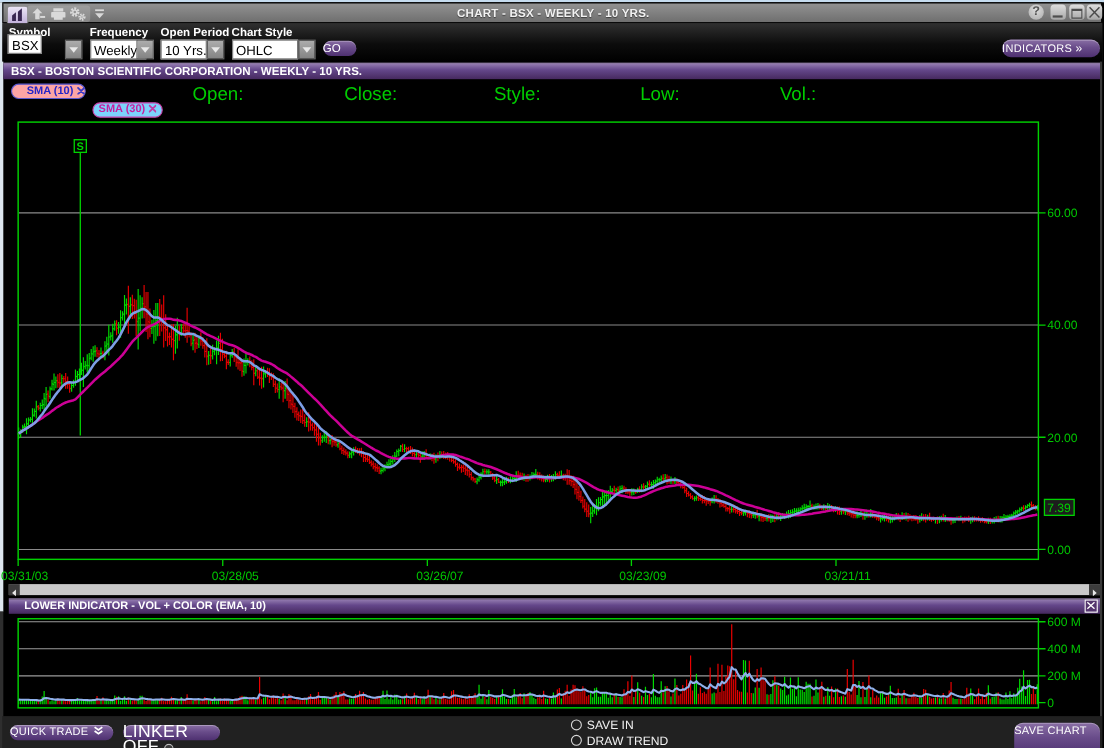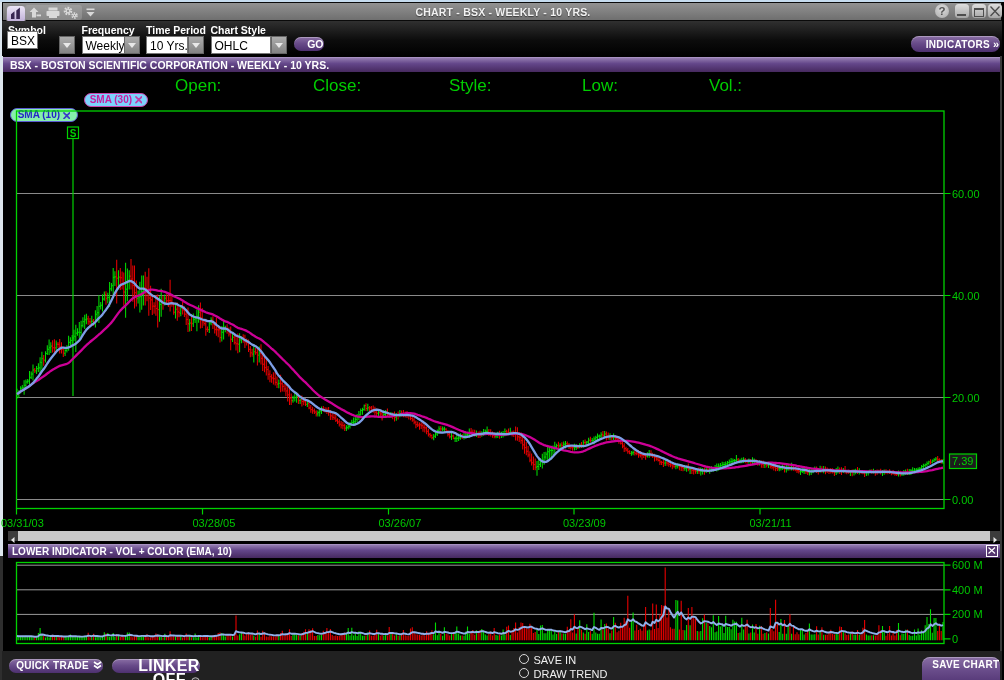--- a/index.html
+++ b/index.html
@@ -1,21 +1,21 @@
 <!DOCTYPE html>
 <html><head><meta charset="utf-8"><style>
 html,body{margin:0;padding:0;background:#000;width:1004px;height:680px;overflow:hidden}
 body{position:relative;font-family:"Liberation Sans",sans-serif}
 .abs{position:absolute}
 .lbl{position:absolute;color:#fff;font-size:10.5px;font-weight:bold}
 .sel{position:absolute;height:18px;background:#fff;border:1px solid #777;box-sizing:border-box}
 .sel span{position:absolute;left:3px;top:2px;font-size:12px;color:#000;white-space:nowrap}
 .selbtn{position:absolute;width:16px;height:18px;background:linear-gradient(#adadad,#838383);box-sizing:border-box;border:1px solid #666}
 .selbtn:after{content:"";position:absolute;left:3px;top:6px;border-left:4.5px solid transparent;border-right:4.5px solid transparent;border-top:5px solid #e8e8e8}
-.ppill{position:absolute;background:linear-gradient(#8a6fa5,#694c8a 45%,#4e3070);border-radius:8px;color:#fff;font-weight:bold;text-align:right;box-shadow:inset 0 1px 0 rgba(255,255,255,.3)}
+.ppill{position:absolute;background:linear-gradient(#8a6fa5,#694c8a 45%,#4e3070);border-radius:8px;color:#fff;font-weight:normal;text-align:left;box-shadow:inset 0 1px 0 rgba(255,255,255,.3)}
 .gtxt{position:absolute;color:#00cd00;font-size:17px}
 </style></head>
 <body>
 
 <div class="abs" style="left:0;top:0;width:1004px;height:2px;background:#c6dcef"></div>
 <div class="abs" style="left:0;top:2px;width:2.5px;height:554px;background:#dde6ee"></div>
 <div class="abs" style="left:0;top:556px;width:2.5px;height:124px;background:#2e2e2e"></div>
 <div class="abs" style="left:1000px;top:21px;width:1.5px;height:659px;background:#3a3a3a"></div>
 
 <div class="abs" style="left:2px;top:2px;width:1000px;height:19px;background:linear-gradient(#929292,#6f6f6f);border:1.5px solid #0a0a0a;box-sizing:border-box">
@@ -53,21 +53,21 @@
       <div class="abs" style="left:2px;top:4px;width:10px;height:9px;border:1.5px solid #4e4e4e;border-top-width:2.8px;box-sizing:border-box"></div>
     </div>
   <div class="abs" style="left:984.5px;top:0.5px;width:14px;height:14.5px;border-radius:3.5px;background:linear-gradient(#dedede,#a7a7a7)"><svg width="14" height="14.5" viewBox="0 0 14 14.5">
         <path d="M2.5 2.5L11.5 12M11.5 2.5L2.5 12" stroke="#4a4a4a" stroke-width="1.3"></path>
       </svg></div>
 </div>
 
 <div class="abs" style="left:2px;top:21px;width:1000px;height:35px;background:linear-gradient(#303030,#0c0c0c 55%,#000)"></div>
 <div class="lbl" style="left:8px;top:24px">Symbol</div>
 <div class="lbl" style="left:81.5px;top:24px">Frequency</div>
-<div class="lbl" style="left:146px;top:24px">Time Period</div>
+<div class="lbl" style="left:146px;top:24px">Open Period</div>
 <div class="lbl" style="left:210.5px;top:24px">Chart Style</div>
 <div class="sel" style="left:7px;top:31px;width:31px">
     <span>BSX</span>
   </div>
 <div class="selbtn" style="left:58.5px;top:35.5px"></div>
 <div class="sel" style="left:81.5px;top:35.5px;width:51px">
     <span>Weekly</span>
   </div>
 <div class="selbtn" style="left:123.5px;top:35.5px"></div>
 <div class="sel" style="left:146px;top:35.5px;width:42px">
@@ -82,21 +82,21 @@
 <div class="ppill" style="left:911px;top:35.5px;width:88.5px;height:16.5px;font-size:10px;line-height:16.5px;letter-spacing:.3px">INDICATORS <span style="font-size:11px">»</span></div>
 
 <div class="abs" style="left:3px;top:56.5px;width:997px;height:15.5px;background:linear-gradient(#947cb0,#64478a 40%,#46295f);border-top:1px solid #a891c2;box-sizing:border-box;color:#fff;font-size:10.5px;font-weight:bold;line-height:15px;padding-left:7px">BSX - BOSTON SCIENTIFIC CORPORATION - WEEKLY - 10 YRS.</div>
 
 <div class="gtxt" style="left:175px;top:76px">Open:</div>
 <div class="gtxt" style="left:313px;top:76px">Close:</div>
 <div class="gtxt" style="left:449px;top:76px">Style:</div>
 <div class="gtxt" style="left:582px;top:76px">Low:</div>
 <div class="gtxt" style="left:709px;top:76px">Vol.:</div>
 
-<div class="abs" style="left:10px;top:108px;width:68px;height:14px;border-radius:8px;background:#86efac;border:1.5px solid #5a5ad2;box-sizing:border-box;color:#2525c8;font-size:10px;font-weight:bold;line-height:11px;text-align:center">SMA (10) <svg width="7.5" height="7.5" viewBox="0 0 8 8" style="vertical-align:-1px">
+<div class="abs" style="left:10px;top:76px;width:68px;height:14px;border-radius:8px;background:#fca5a5;border:1.5px solid #5a5ad2;box-sizing:border-box;color:#2525c8;font-size:10px;font-weight:bold;line-height:11px;text-align:right">SMA (10) <svg width="7.5" height="7.5" viewBox="0 0 8 8" style="vertical-align:-1px">
       <path d="M1 1L7 7M7 1L1 7" stroke="#3a3ac8" stroke-width="1.7" stroke-linecap="round"></path>
     </svg></div>
 <div class="abs" style="left:84px;top:92.5px;width:64px;height:14px;border-radius:8px;background:#7dd3fc;border:1.5px solid #cc42ab;box-sizing:border-box;color:#c81e9e;font-size:10px;font-weight:bold;line-height:11px;text-align:center">SMA (30) <svg width="7.5" height="7.5" viewBox="0 0 8 8" style="vertical-align:-1px">
       <path d="M1 1L7 7M7 1L1 7" stroke="#c23aa6" stroke-width="1.7" stroke-linecap="round"></path>
     </svg></div>
 <svg class="abs" style="left:0;top:107px" width="1004" height="426" viewBox="0 107 1004 426">
 <g stroke="#8a8a8a" stroke-width="1">
 <path d="M17 193.5H944M17 295.5H944M17 397.5H944M17 499.5H944"></path>
 </g>
 <rect x="16.5" y="111" width="927.5" height="397.5" fill="none" stroke="#00d200" stroke-width="1.3"></rect>
@@ -130,21 +130,21 @@
 
 <div class="abs" style="left:8px;top:531px;width:992px;height:10px;background:#c9c9c9">
   <div class="abs" style="left:0;top:0;width:10px;height:10px;background:#3c3c3c"><svg width="10" height="10">
         <path d="M6.5 2L3 5L6.5 8Z" fill="#e8e8e8"></path>
       </svg></div>
   <div class="abs" style="left:982px;top:0;width:10px;height:10px;background:#3c3c3c"><svg width="10" height="10">
         <path d="M3.5 2L7 5L3.5 8Z" fill="#e8e8e8"></path>
       </svg></div>
 </div>
 
-<div class="abs" style="left:8px;top:543.5px;width:992px;height:14px;background:linear-gradient(#947cb0,#64478a 40%,#46295f);border-top:1px solid #a891c2;box-sizing:border-box;color:#fff;font-size:10px;font-weight:bold;line-height:13px;padding-left:4px">LOWER INDICATOR - VOL + COLOR (EMA, 10)</div>
+<div class="abs" style="left:8px;top:543.5px;width:992px;height:14px;background:linear-gradient(#947cb0,#64478a 40%,#46295f);border-top:1px solid #a891c2;box-sizing:border-box;color:#fff;font-size:10px;font-weight:bold;line-height:13px;padding-left:14px">LOWER INDICATOR - VOL + COLOR (EMA, 10)</div>
 <div class="abs" style="left:985.5px;top:544.5px;width:12.5px;height:12px;border:1.5px solid #fff;box-sizing:border-box;background:#54356e">
     <svg style="display:block" width="9.5" height="9" viewBox="0 0 9.5 9">
       <path d="M1.5 1.5L8 7.5M8 1.5L1.5 7.5" stroke="#fff" stroke-width="1.2"></path>
     </svg>
   </div>
 <svg class="abs" style="left:0;top:556px" width="1004" height="96" viewBox="0 556 1004 96">
 <g stroke="#9a9a9a" stroke-width="1">
 <path d="M17 565.2H944M17 589.8H944M17 614.4H944"></path>
 </g>
 <rect x="16.5" y="562.5" width="927.5" height="81" fill="none" stroke="#00d200" stroke-width="1.3"></rect>

